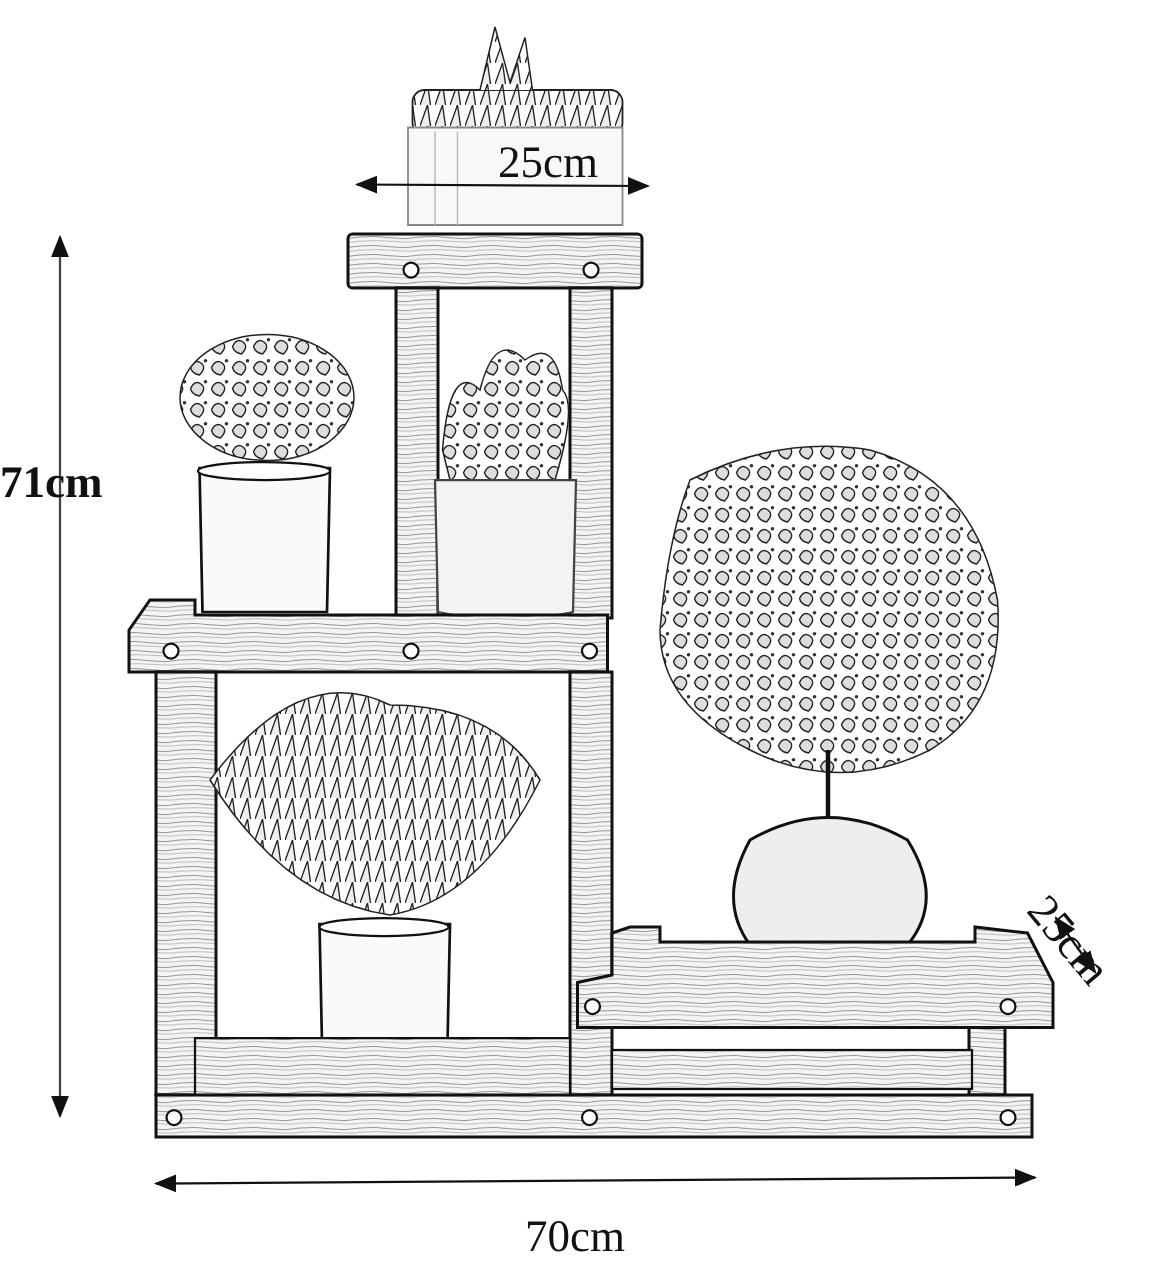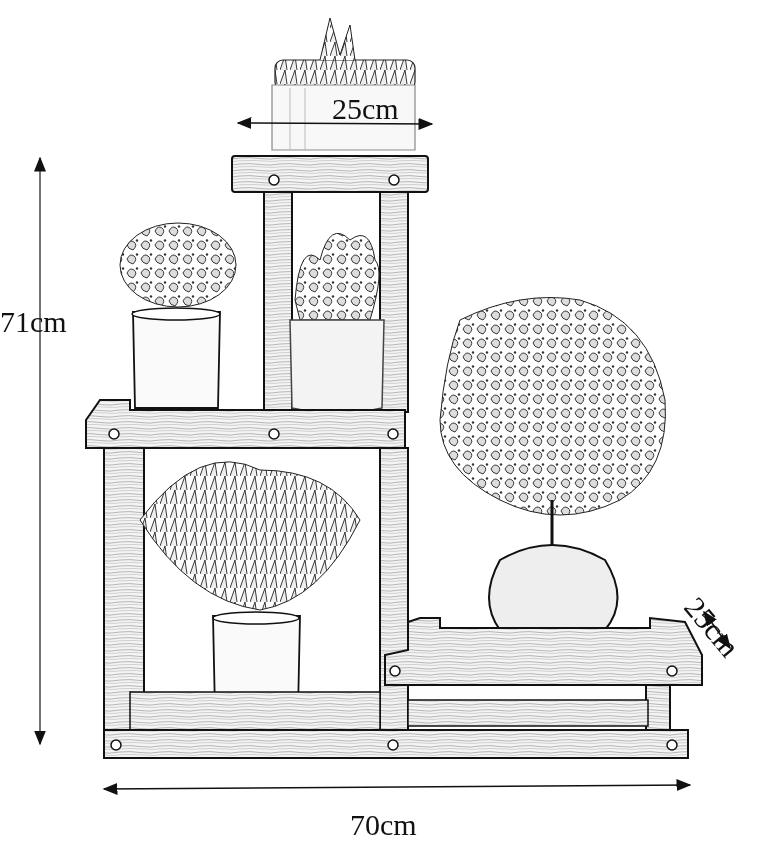--- a/index.html
+++ b/index.html
@@ -99,16 +99,16 @@
     <circle cx="672" cy="745" r="5" fill="#fff" stroke="#111" stroke-width="1.5"></circle>
   </g>
 
   <line x1="238" y1="123" x2="432" y2="124" stroke="#111" stroke-width="1.5" marker-start="url(#arr)" marker-end="url(#arr)"></line>
   <line x1="40" y1="158" x2="40" y2="744" stroke="#444" stroke-width="1.5" marker-start="url(#arr)" marker-end="url(#arr)"></line>
   <line x1="704" y1="612" x2="730" y2="648" stroke="#111" stroke-width="1.5" marker-start="url(#arr)" marker-end="url(#arr)"></line>
   <line x1="104" y1="789" x2="690" y2="785" stroke="#111" stroke-width="1.5" marker-start="url(#arr)" marker-end="url(#arr)"></line>
 </svg>
 
 <div class="label" style="left:332px; top:94px;">25cm</div>
-<div class="label" style="left:0px; top:307px;">71cm</div>
+<div class="label" style="left:0px; top:307px;font-weight:bold;">71cm</div>
 <div class="label" style="left:702px; top:592px; transform: rotate(50deg); transform-origin: left top;">25cm</div>
 <div class="label" style="left:334px; top:810px;margin-left:16px;">70cm</div>
 </div>
 
 </body></html>

